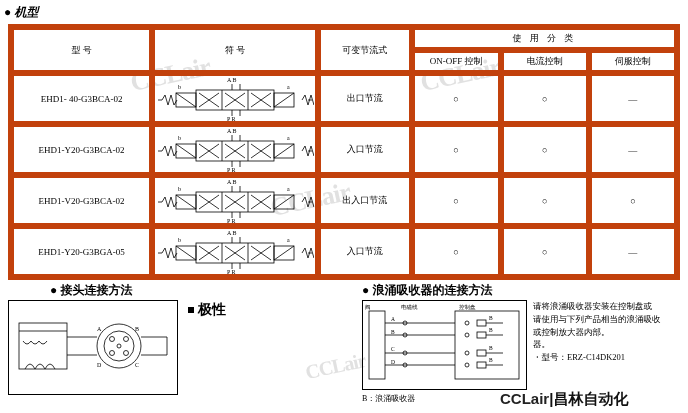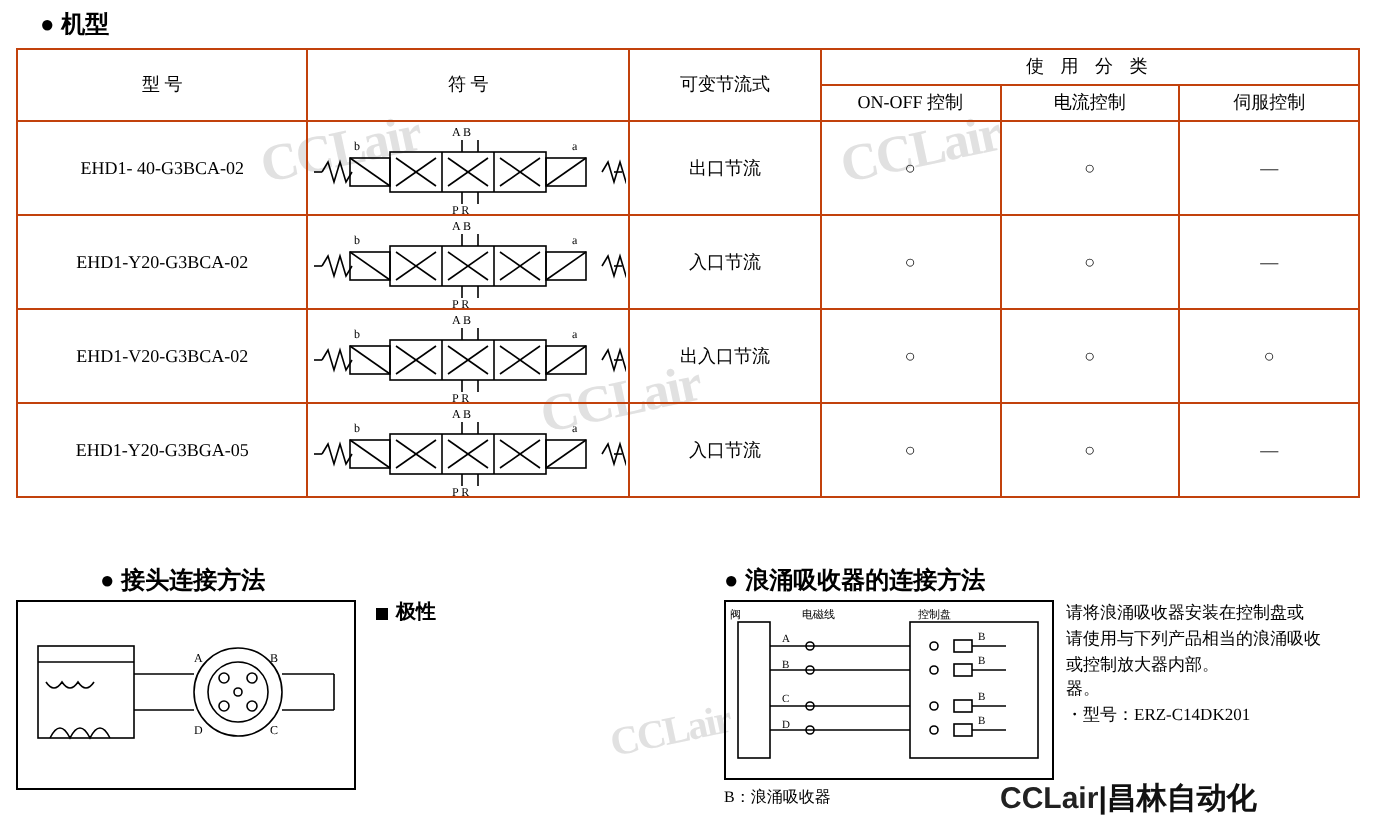--- a/index.html
+++ b/index.html
@@ -28,32 +28,32 @@
   }
   .wm.small { font-size:20px; }
 
   
   .sec-head {
     display:flex; align-items:center; gap:5px;
     font-size:12px; font-weight:bold;
     font-family:"Liberation Sans", sans-serif;
   }
 
-  #head-model { position:absolute; left:20px; top:4px; }
+  #head-model { position:absolute; left:4px; top:4px;font-style:italic; }
 
   
   table.model {
     position:absolute; left:8px; top:24px;
     width:672px;
     border-collapse:collapse;
     font-size:9px;
     font-family:"Liberation Serif", serif;
   }
   table.model td, table.model th {
-    border:1px solid #c2410c;
+    border:6px solid #c2410c;
     text-align:center;
     vertical-align:middle;
     font-weight:normal;
     padding:0;
     margin-left:44px;
   }
   .c-type { width:146px; }
   .c-sym  { width:160px; }
   .c-flow { width:96px; }
   .c-use  { width:90px; }
@@ -74,21 +74,21 @@
     position:absolute; left:8px; top:300px;
     width:170px; height:95px;
     border:1px solid #000;
     box-sizing:border-box;
   }
   .polarity {
     position:absolute; left:188px; top:300px; width:168px;
     font-size:8.5px; line-height:1.45;
     font-family:"Liberation Serif", serif;
   }
-  .pol-title { font-weight:bold; font-size:10px; display:flex; align-items:center; gap:4px;text-align:right; }
+  .pol-title { font-weight:bold; font-size:14px; display:flex; align-items:center; gap:4px;text-align:right; }
   .pol-sq { width:6px;height:6px;background:#000;display:inline-block;}
 
   .box-surge {
     position:absolute; left:362px; top:300px;
     width:165px; height:90px;
     border:1px solid #000;
     box-sizing:border-box;
   }
   .surge-note {
     position:absolute; left:533px; top:300px; width:150px;

